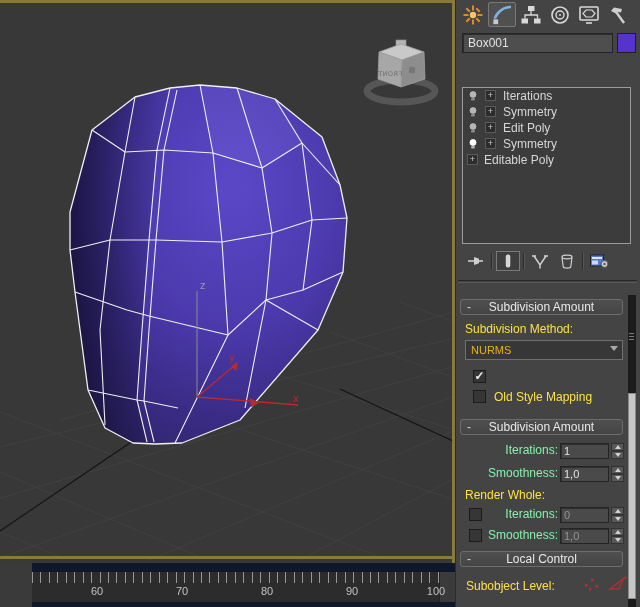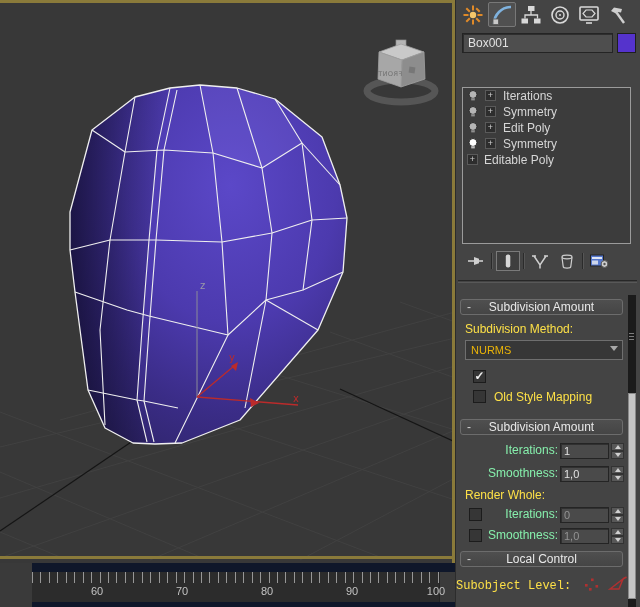--- a/index.html
+++ b/index.html
@@ -376,21 +376,21 @@
       <span class="spbtn">
           <span class="tri-d"></span>
         </span>
     </span>
   </div>
 
   <div class="rhead abs" style="top:551px;">
     <span class="minus">-</span>
     <span>Local Control</span>
   </div>
-  <div class="plabel abs" style="left:0;top:579px;font-family:Liberation Mono, monospace;">Subobject Level:</div>
+  <div class="plabel abs" style="left:10px;top:579px;">Subobject Level:</div>
   <div class="abs" style="left:126px;top:576px;">
     <svg width="20" height="17" viewBox="0 0 20 17">
       <g fill="#b03030">
           <rect x="3" y="8" width="2.6" height="2.6"></rect>
           <rect x="9" y="2.5" width="2.6" height="2.6"></rect>
           <rect x="13.5" y="9" width="2.6" height="2.6"></rect>
           <rect x="7" y="12" width="2.6" height="2.6"></rect>
         </g>
     </svg>
   </div>

